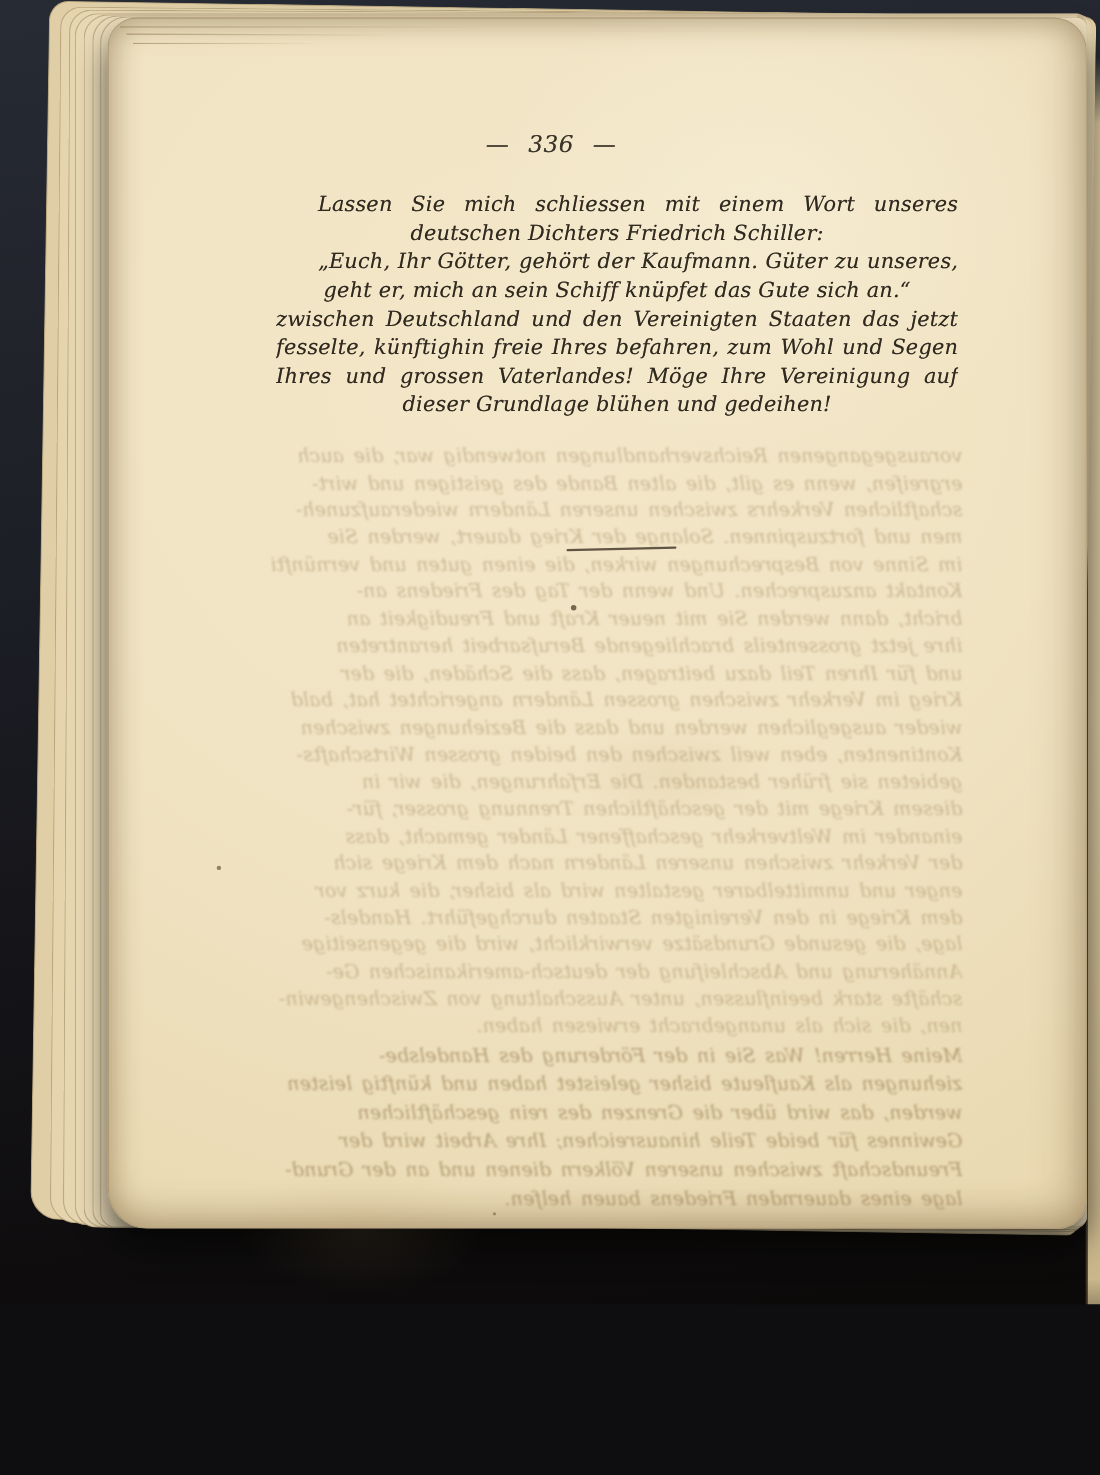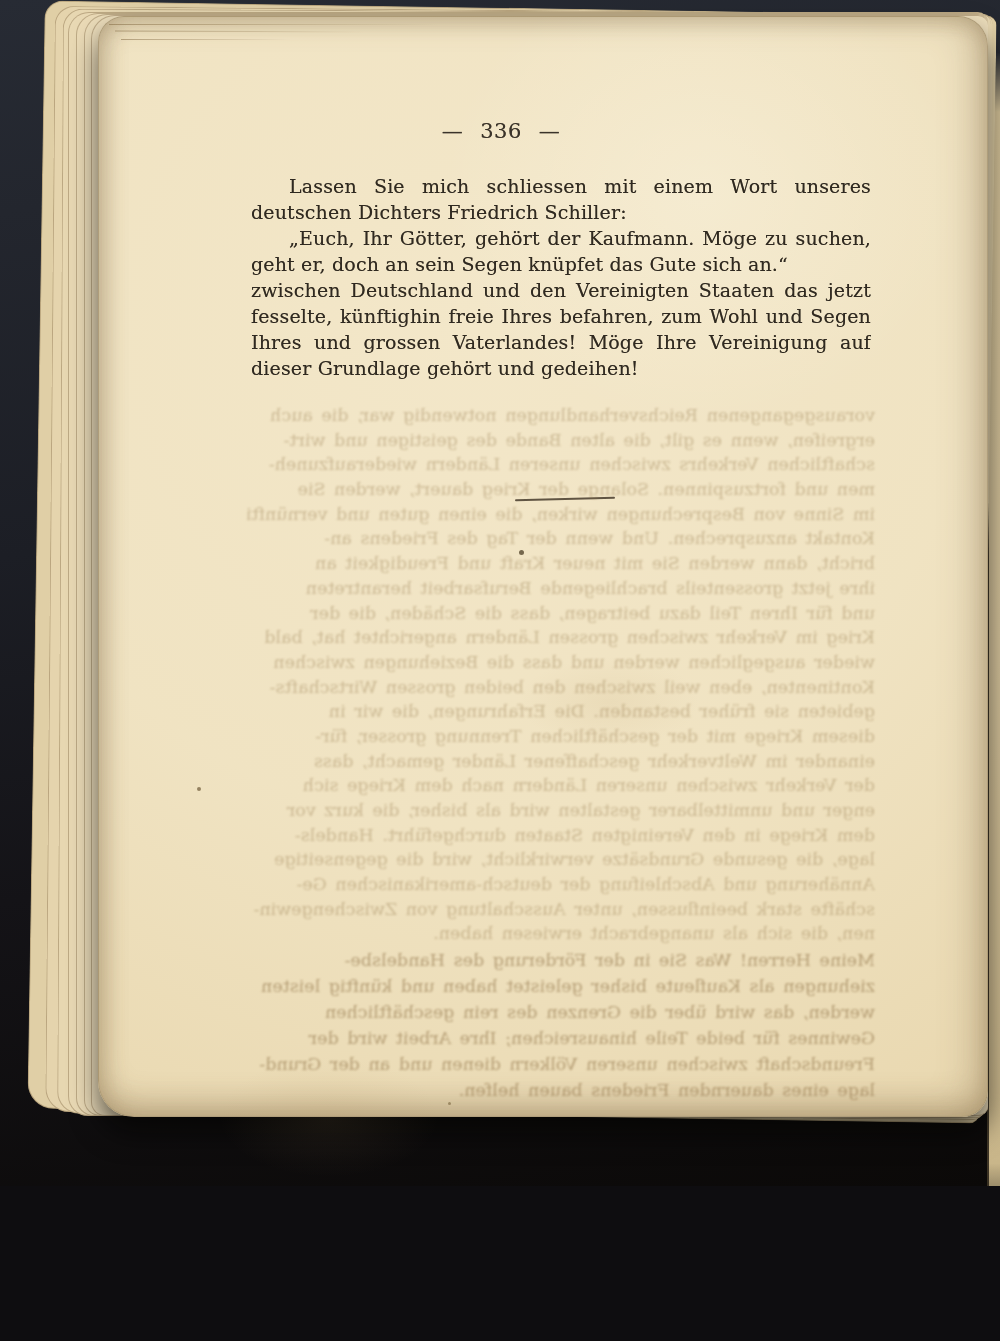--- a/index.html
+++ b/index.html
@@ -1,19 +1,20 @@
 <!DOCTYPE html>
 <html><head>
 <meta charset="utf-8">
 <style>
   html,body{margin:0;padding:0;background:#0e0d10;}
   .scene{
     position:relative;width:1000px;height:1186px;overflow:hidden;
     background:linear-gradient(172deg,#272b34 0%,#23262e 16%,#1c1e25 42%,#141317 68%,#0b0908 100%);
     font-family:"DejaVu Serif","Liberation Serif",serif;
+    font-style:italic;
   }
   
   .sliver{
     position:absolute;left:987px;top:52px;width:13px;height:1208px;
     background:linear-gradient(to bottom,rgba(210,192,150,0) 0,#d2c096 60px,#d6c49c 50%,#c9b68a 92%,rgba(30,22,12,0) 100%);
     border-left:2px solid rgba(38,30,20,.85);
     border-radius:0 6px 6px 0;
   }
   
   .pl{position:absolute;right:12px;border:1px solid rgba(118,94,56,.38);border-right:none;}
@@ -57,21 +58,21 @@
   .tl3{left:22px;top:22px;width:170px;}
   
   .header{
     position:absolute;left:152px;top:102px;width:500px;height:30px;
     text-align:center;color:#3a332a;font-size:21px;letter-spacing:.5px;
     text-shadow:0 0 .4px rgba(45,35,22,.55);
   }
   .header .num{margin:0 17px;}
   .bodyblock{position:absolute;left:152px;top:156px;width:620px;color:#2f2920;
     font-size:19px;letter-spacing:.15px;text-shadow:0 0 .4px rgba(45,35,22,.5);}
-  .ln{height:26px;line-height:26px;overflow:hidden;text-align:left;}
+  .ln{height:26px;line-height:26px;overflow:hidden;text-align:center;}
   .ln.j{text-align:justify;}
   .ln.j::after{content:"";display:inline-block;width:100%;height:0;}
   .ln.in{padding-left:38px;}
   .divider{
     position:absolute;left:416px;top:481px;width:100px;height:2px;
     background:#463b2c;transform:rotate(-1.4deg);opacity:.85;border-radius:1px;
   }
   
   .bleed{
     position:absolute;left:148px;width:628px;
@@ -117,26 +118,26 @@
     <div class="stain st1"></div>
     <div class="stain st2"></div>
 
     <div class="header">
       <span>—</span><span class="num">336</span><span>—</span>
     </div>
 
     <div class="bodyblock">
       <div class="ln j in">Lassen Sie mich schliessen mit einem Wort unseres grossen</div>
       <div class="ln">deutschen Dichters Friedrich Schiller:</div>
-      <div class="ln j in">„Euch, Ihr Götter, gehört der Kaufmann. Möge zu suchen,</div>
-      <div class="ln">geht er, doch an sein Segen knüpfet das Gute sich an.“</div>
+      <div class="ln j in">„Euch, Ihr Götter, gehört der Kaufmann. Güter zu unseres,</div>
+      <div class="ln">geht er, mich an sein Schiff knüpfet das Gute sich an.“</div>
       <div class="ln j">zwischen Deutschland und den Vereinigten Staaten das jetzt ge-</div>
       <div class="ln j">fesselte, künftighin freie Ihres befahren, zum Wohl und Segen</div>
       <div class="ln j">Ihres und grossen Vaterlandes! Möge Ihre Vereinigung auf</div>
-      <div class="ln">dieser Grundlage gehört und gedeihen!</div>
+      <div class="ln">dieser Grundlage blühen und gedeihen!</div>
     </div>
 
     <div class="divider"></div>
 
     <div class="bleed bleed-upper">
 
     <div class="bln">vorausgegangenen Reichsverhandlungen notwendig war, die auch</div>
         <div class="bln">ergreifen, wenn es gilt, die alten Bande des geistigen und wirt-</div>
         <div class="bln">schaftlichen Verkehrs zwischen unseren Ländern wiederaufzuneh-</div>
         <div class="bln">men und fortzuspinnen. Solange der Krieg dauert, werden Sie</div>

